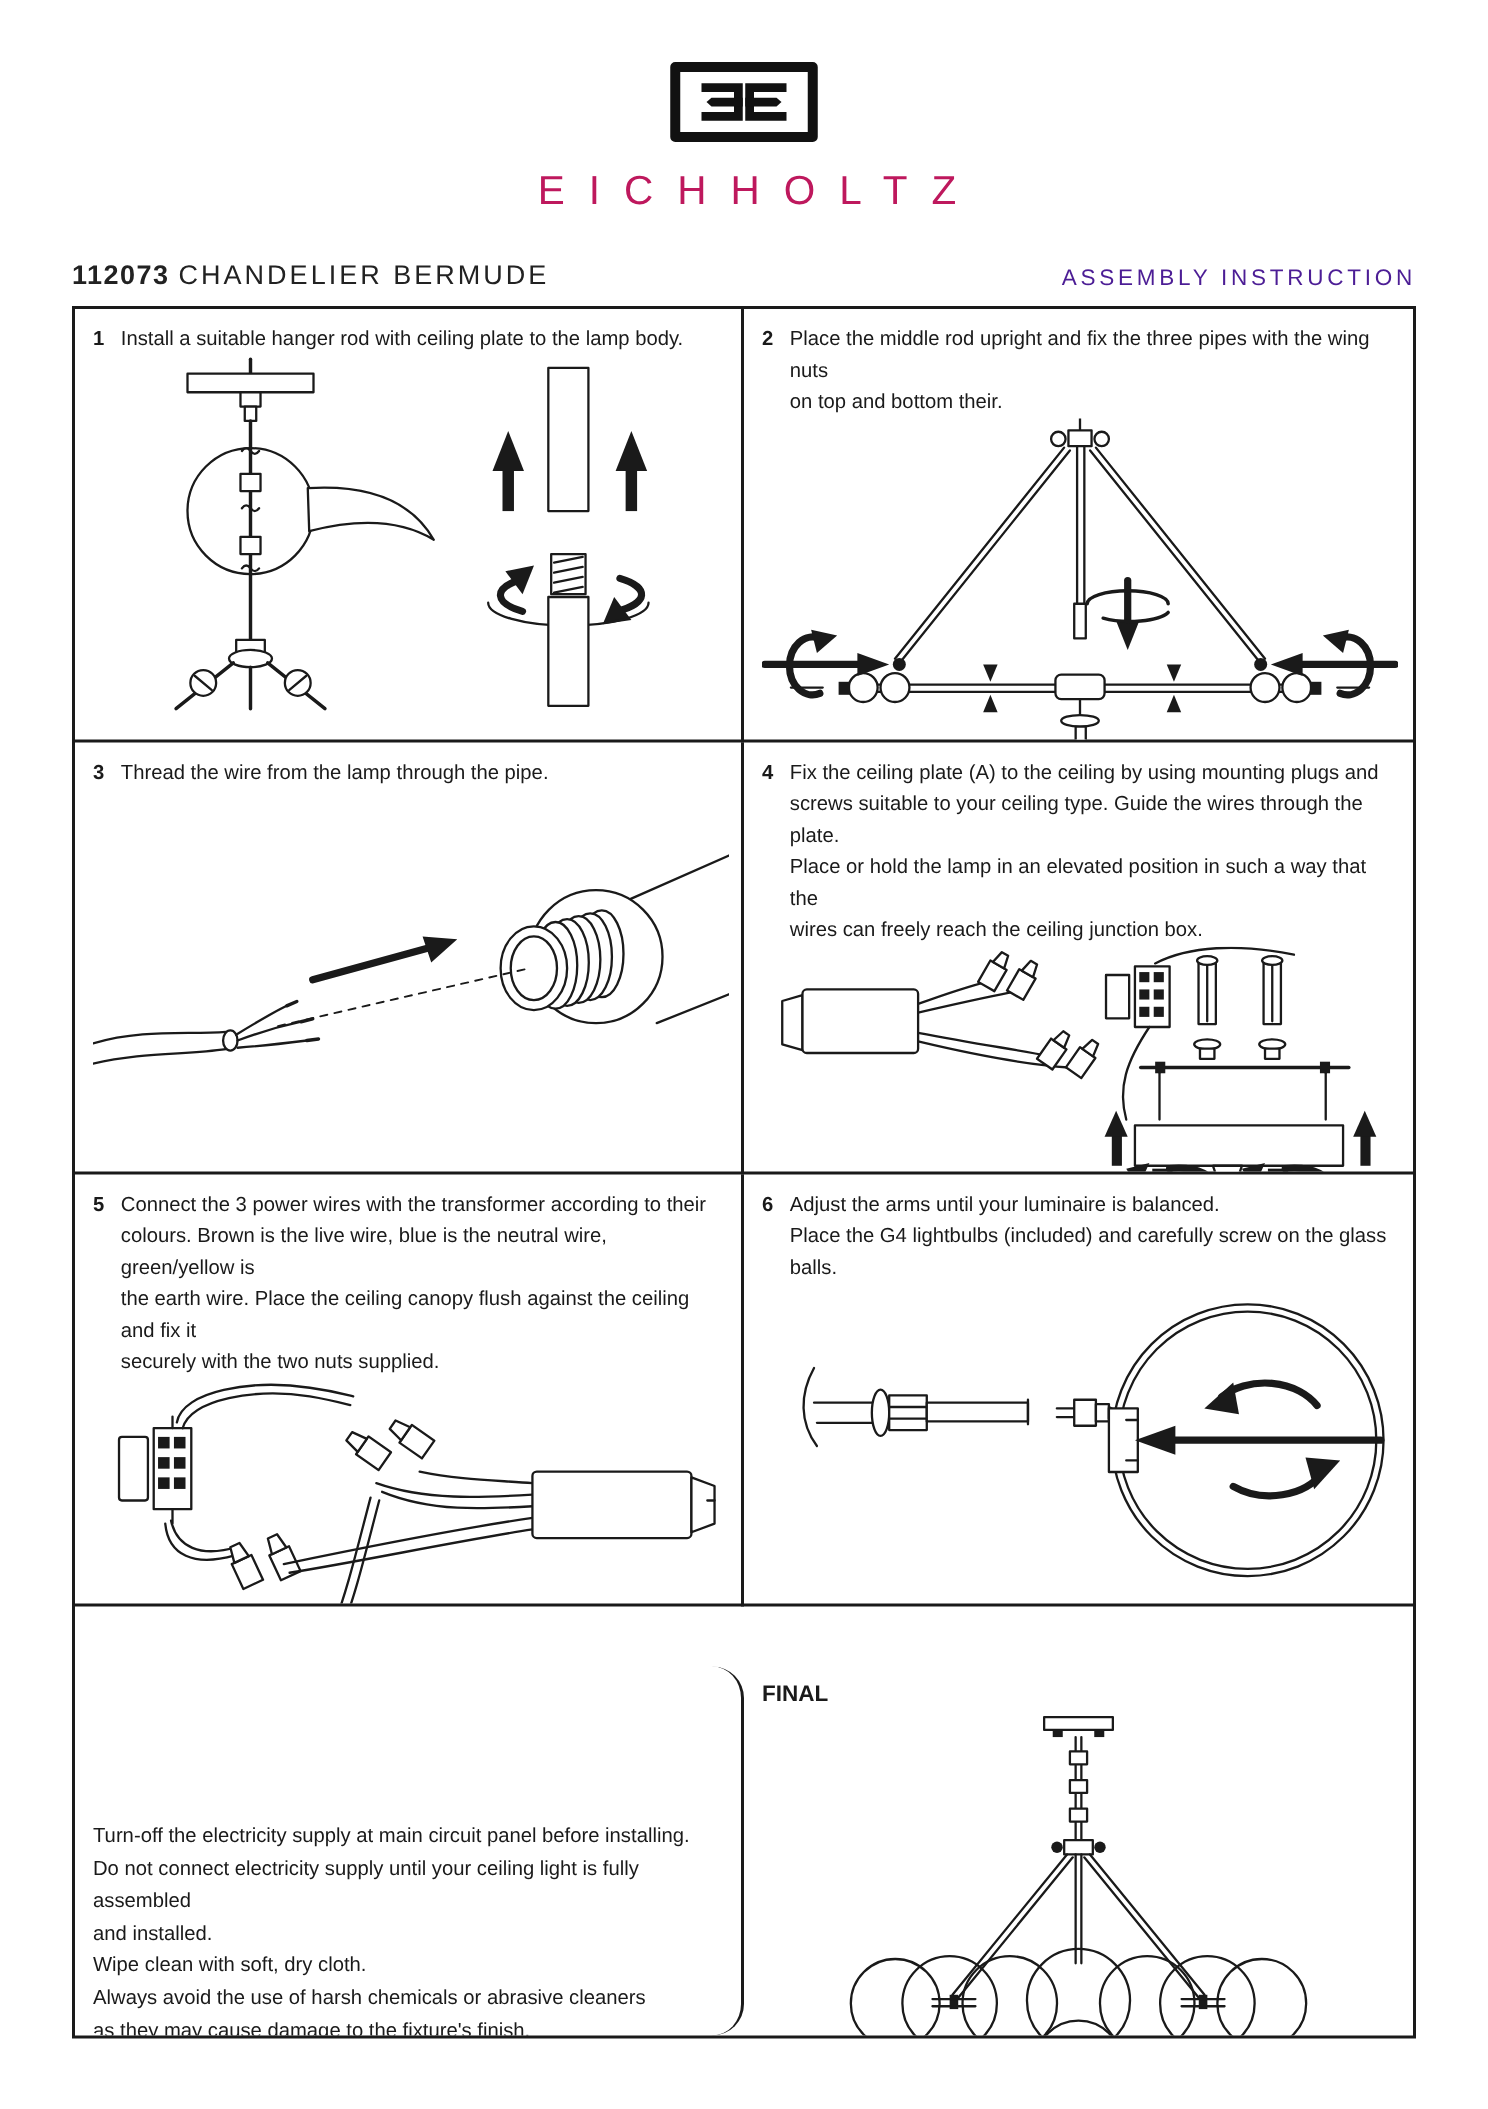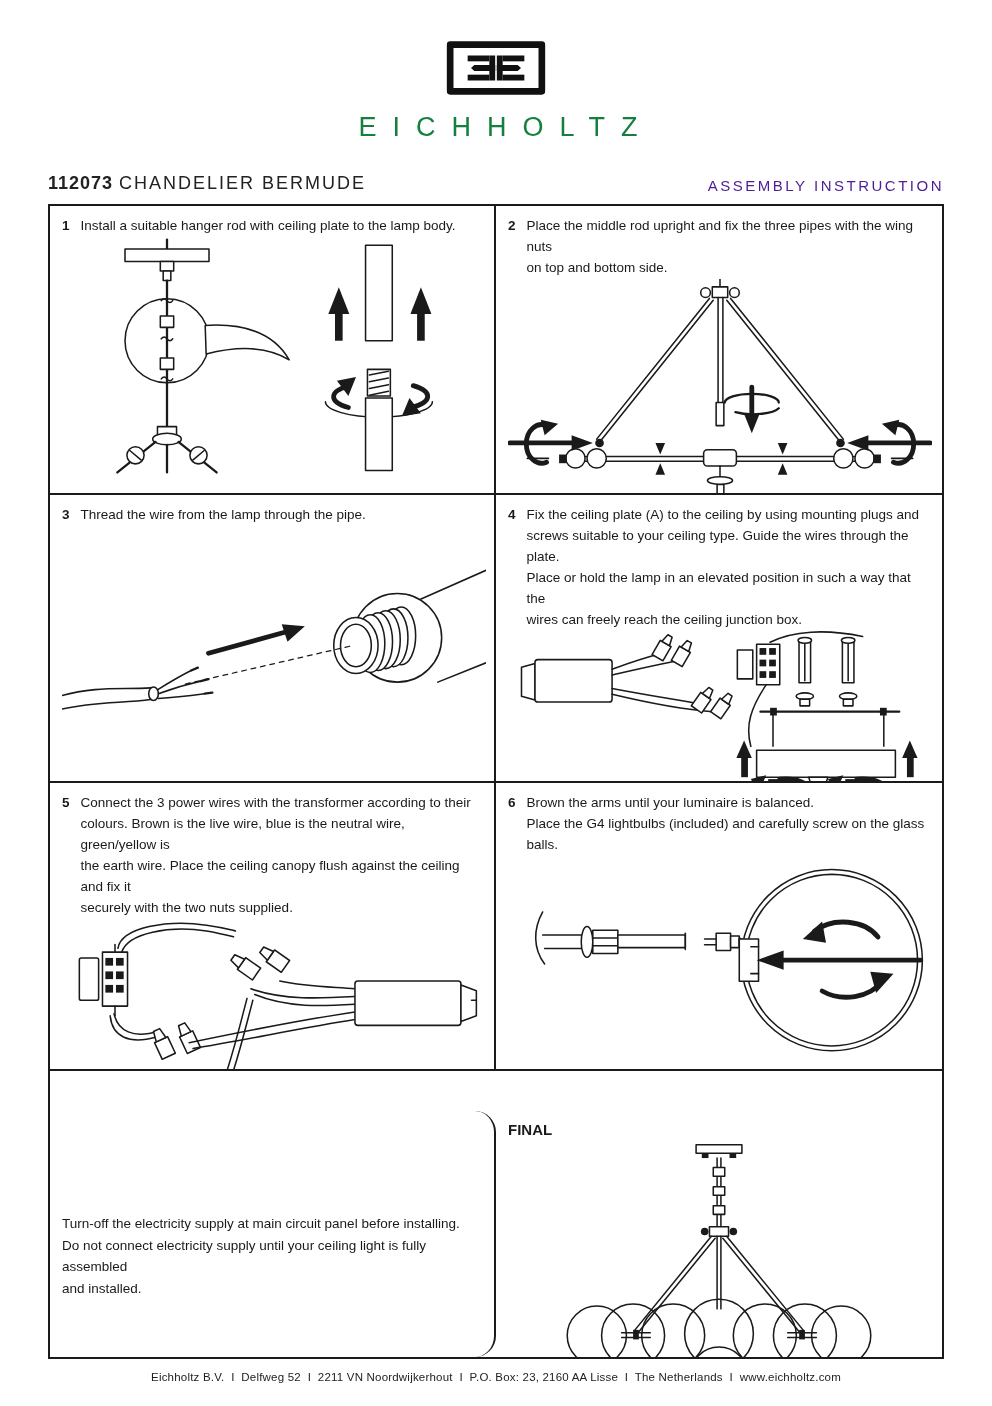--- a/index.html
+++ b/index.html
@@ -7,21 +7,21 @@
   body {
     width:992px; height:1406px; background:#ffffff;
     font-family:"Liberation Sans", sans-serif; color:#1a1a1a;
   }
   .page { position:relative; width:992px; height:1406px; overflow:hidden; }
 
   
   .logo-wrap { text-align:center; padding-top:40px; }
   .logo-box { display:block; margin:0 auto; }
   .brand-name {
-    margin-top:16px; font-size:27px; font-weight:400; color:#15803d;
+    margin-top:16px; font-size:27px; font-weight:400; color:#be185d;
     letter-spacing:16px; padding-left:20px;
   }
 
   
   .header {
     width:896px; margin:30px auto 10px; display:flex;
     justify-content:space-between; align-items:flex-end;
   }
   .product { font-size:18px; letter-spacing:2px; color:#222;text-align:right; }
   .product .code { font-weight:bold; letter-spacing:1px; margin-right:6px; }
@@ -143,21 +143,21 @@
         <polygon class="blk" points="376,184 356,187 364,168"></polygon>
         <path class="ln" d="M276,172 A56,16 0 0 0 388,172"></path>
         <rect class="fillw" x="318" y="168" width="28" height="76"></rect>
       </svg>
     </div>
 
     <div class="cell col2">
       <div class="step-head">
         <span class="step-num">2</span>
         <span class="step-text">Place the middle rod upright and fix the three pipes with the wing nuts
-on top and bottom side.</span>
+on top and bottom their.</span>
       </div>
       <svg class="diagram" width="424" height="220" viewBox="0 0 440 228">
 
         <line class="ln" x1="220" y1="0" x2="220" y2="8"></line>
         <rect class="fillw" x="212" y="8" width="16" height="11"></rect>
         <circle class="fillw" cx="205" cy="14" r="5"></circle>
         <circle class="fillw" cx="235" cy="14" r="5"></circle>
 
         <line class="ln" x1="218" y1="19" x2="218" y2="150"></line>
         <line class="ln" x1="223" y1="19" x2="223" y2="150"></line>
@@ -387,21 +387,21 @@
 
         <rect class="fillw" x="304" y="64" width="110" height="46" rx="3"></rect>
         <polygon class="fillw" points="414,68 430,74 430,100 414,106"></polygon>
         <line class="ln" x1="425" y1="84" x2="430" y2="84"></line>
       </svg>
     </div>
 
     <div class="cell col2">
       <div class="step-head">
         <span class="step-num">6</span>
-        <span class="step-text">Brown the arms until your luminaire is balanced.
+        <span class="step-text">Adjust the arms until your luminaire is balanced.
 Place the G4 lightbulbs (included) and carefully screw on the glass balls.</span>
       </div>
       <svg class="diagram" width="424" height="216" viewBox="0 0 440 224">
 
         <path class="ln" d="M36,58 C26,76 26,96 38,112"></path>
         <line class="ln" x1="36" y1="82" x2="78" y2="82"></line>
         <line class="ln" x1="38" y1="96" x2="78" y2="96"></line>
         <ellipse class="fillw" cx="82" cy="89" rx="6" ry="16"></ellipse>
         <rect class="fillw" x="88" y="77" width="26" height="24"></rect>
         <line class="ln" x1="88" y1="85" x2="114" y2="85"></line>
@@ -428,20 +428,23 @@
         <polygon class="blk" points="306,86 326,68 330,90"></polygon>
         <path class="thick" d="M388,130 A42,32 0 0 1 326,140"></path>
         <polygon class="blk" points="400,122 382,142 376,120"></polygon>
       </svg>
     </div>
 
     <div class="cell row4 notes">
       <div class="notes-body">Turn-off the electricity supply at main circuit panel before installing.
 Do not connect electricity supply until your ceiling light is fully assembled
 and installed.</div>
+      <div class="care-body">Wipe clean with soft, dry cloth.
+Always avoid the use of harsh chemicals or abrasive cleaners
+as they may cause damage to the fixture's finish.</div>
     </div>
 
     <div class="cell col2 row4">
       <div class="final-label">FINAL</div>
       <svg class="diagram" width="420" height="252" viewBox="0 0 440 262">
 
         <rect class="fillw" x="196" y="6" width="48" height="9"></rect>
         <rect class="blk" x="202" y="15" width="7" height="5"></rect>
         <rect class="blk" x="231" y="15" width="7" height="5"></rect>
 
@@ -476,14 +479,13 @@
         <circle class="ln" cx="220" cy="204" r="36"></circle>
         <circle class="ln" cx="268" cy="206" r="33"></circle>
         <circle class="ln" cx="310" cy="206" r="33"></circle>
         <circle class="ln" cx="348" cy="206" r="31"></circle>
 
         <circle class="ln" cx="220" cy="248" r="30"></circle>
       </svg>
     </div>
   </div>
 
-  <div class="footer">Eichholtz B.V.  I  Delfweg 52  I  2211 VN Noordwijkerhout  I  P.O. Box: 23, 2160 AA Lisse  I  The Netherlands  I  www.eichholtz.com</div>
 </div>
 
 </body></html>

